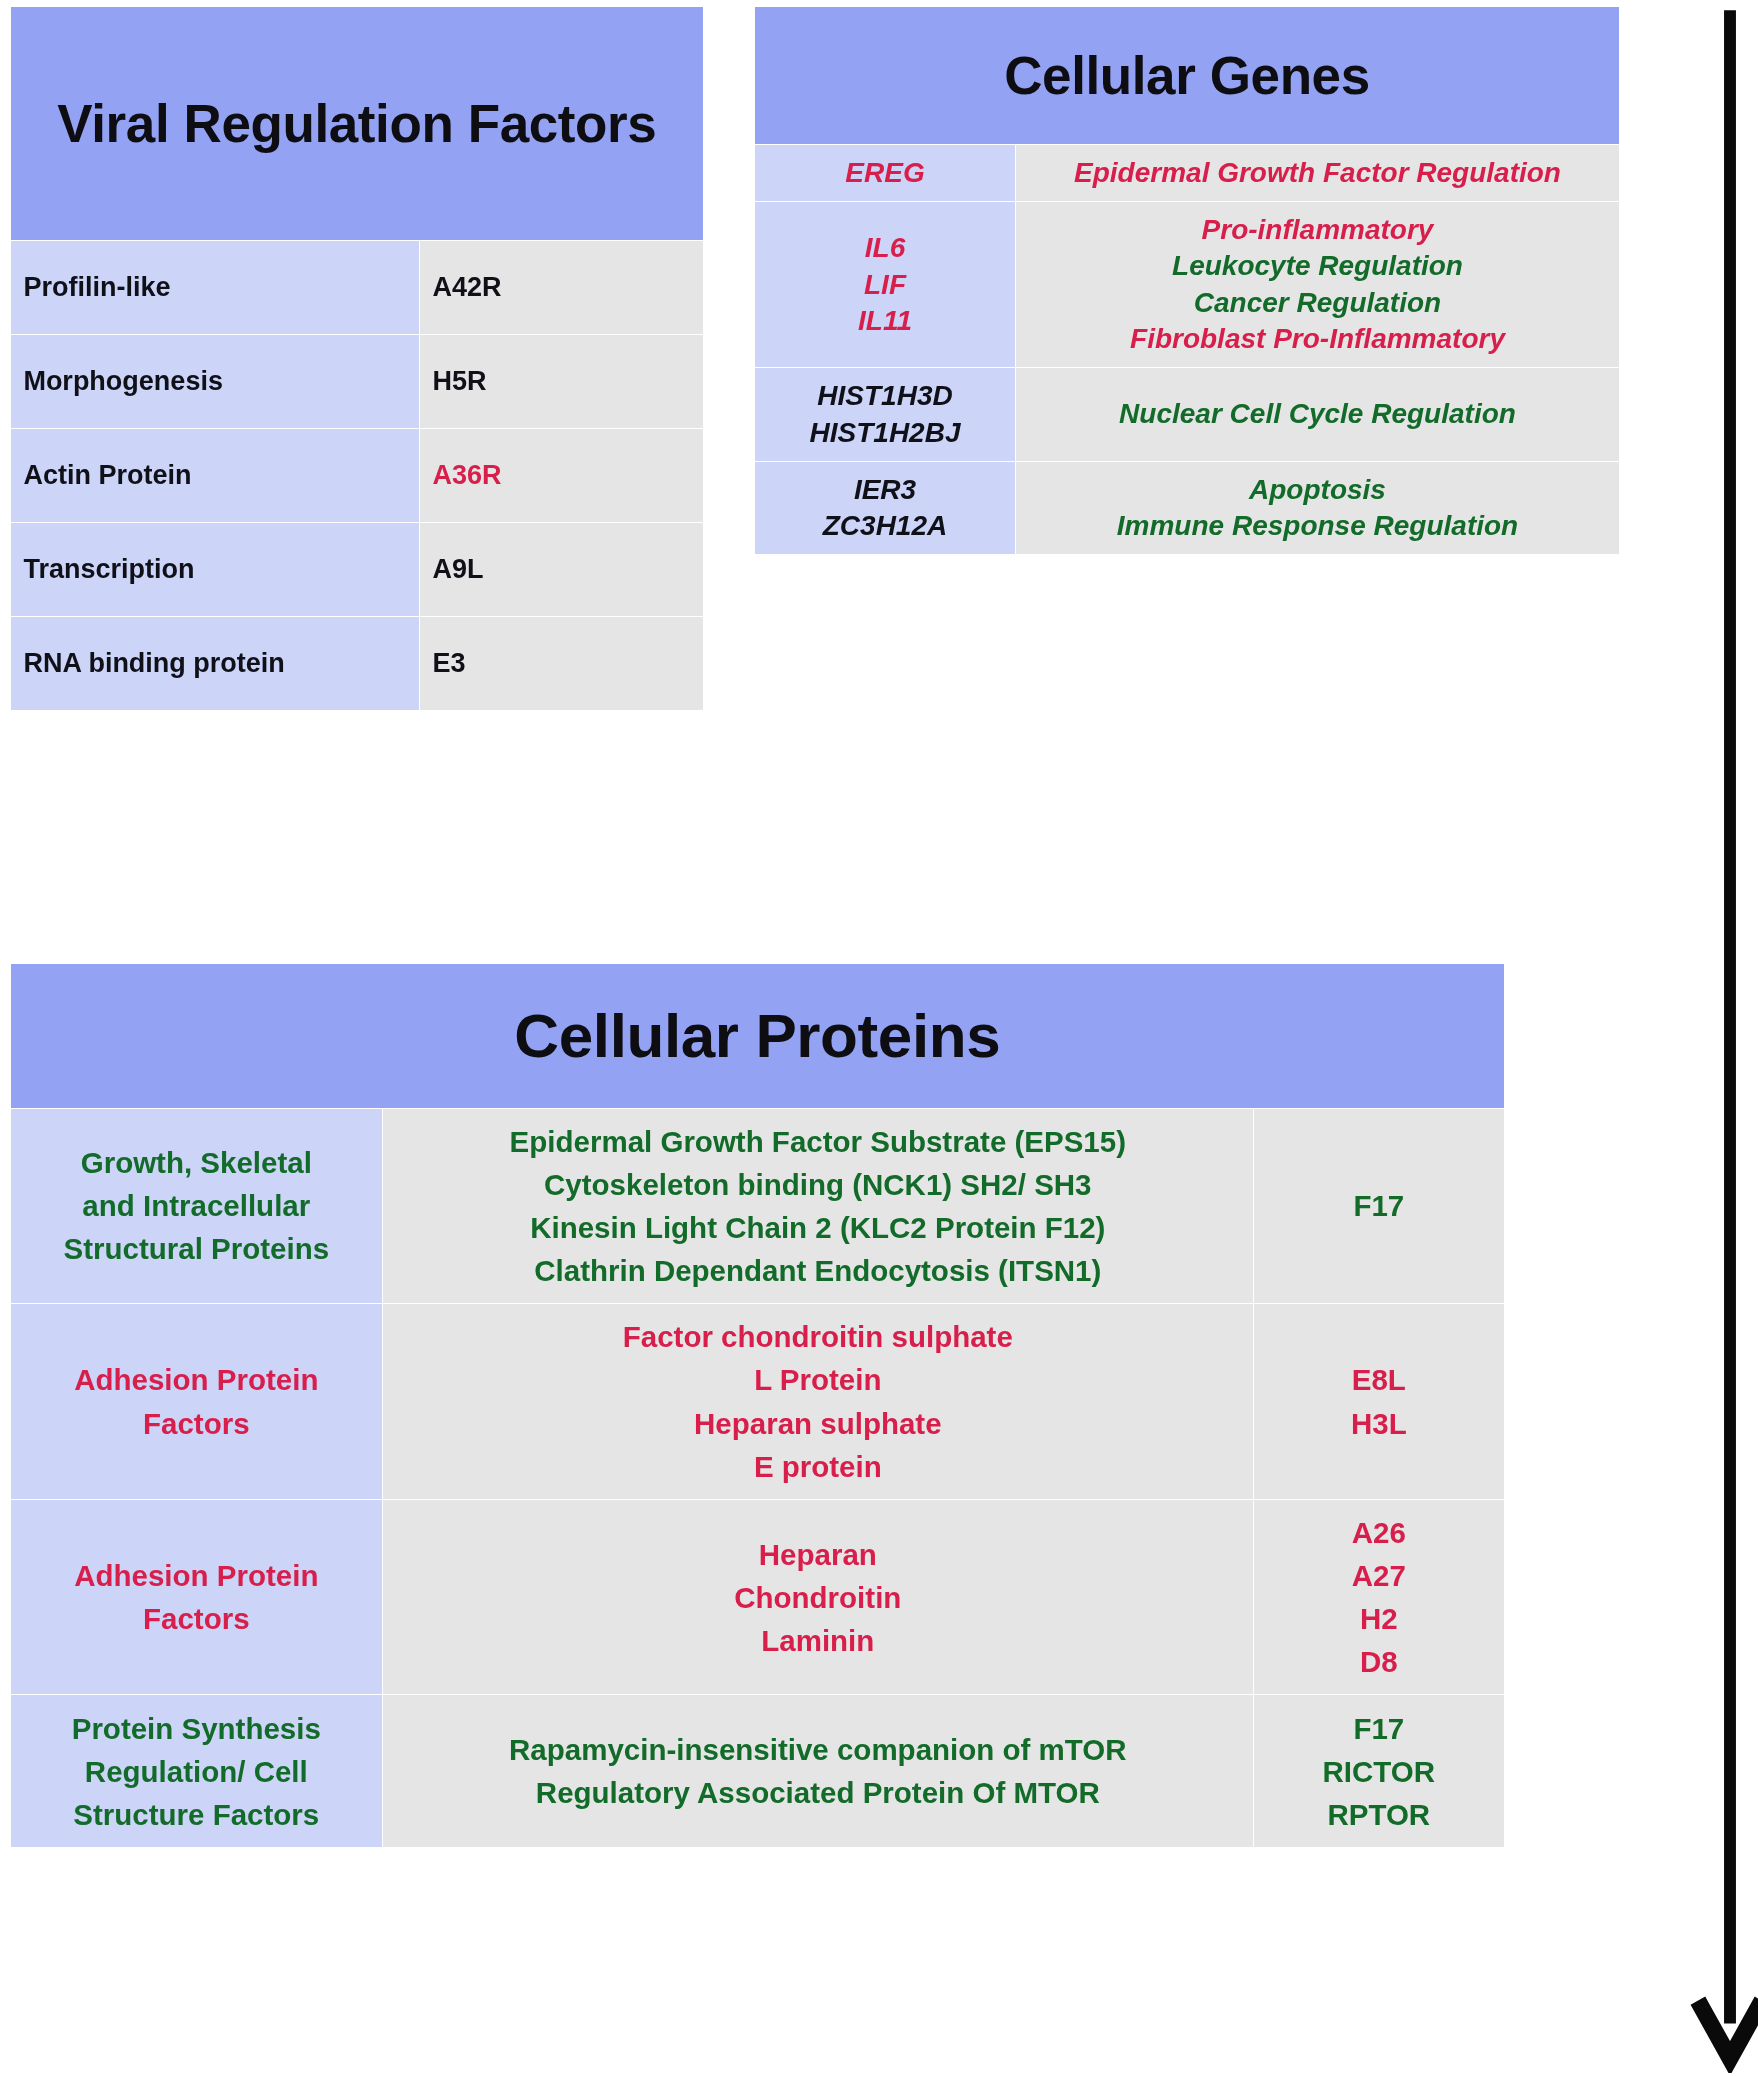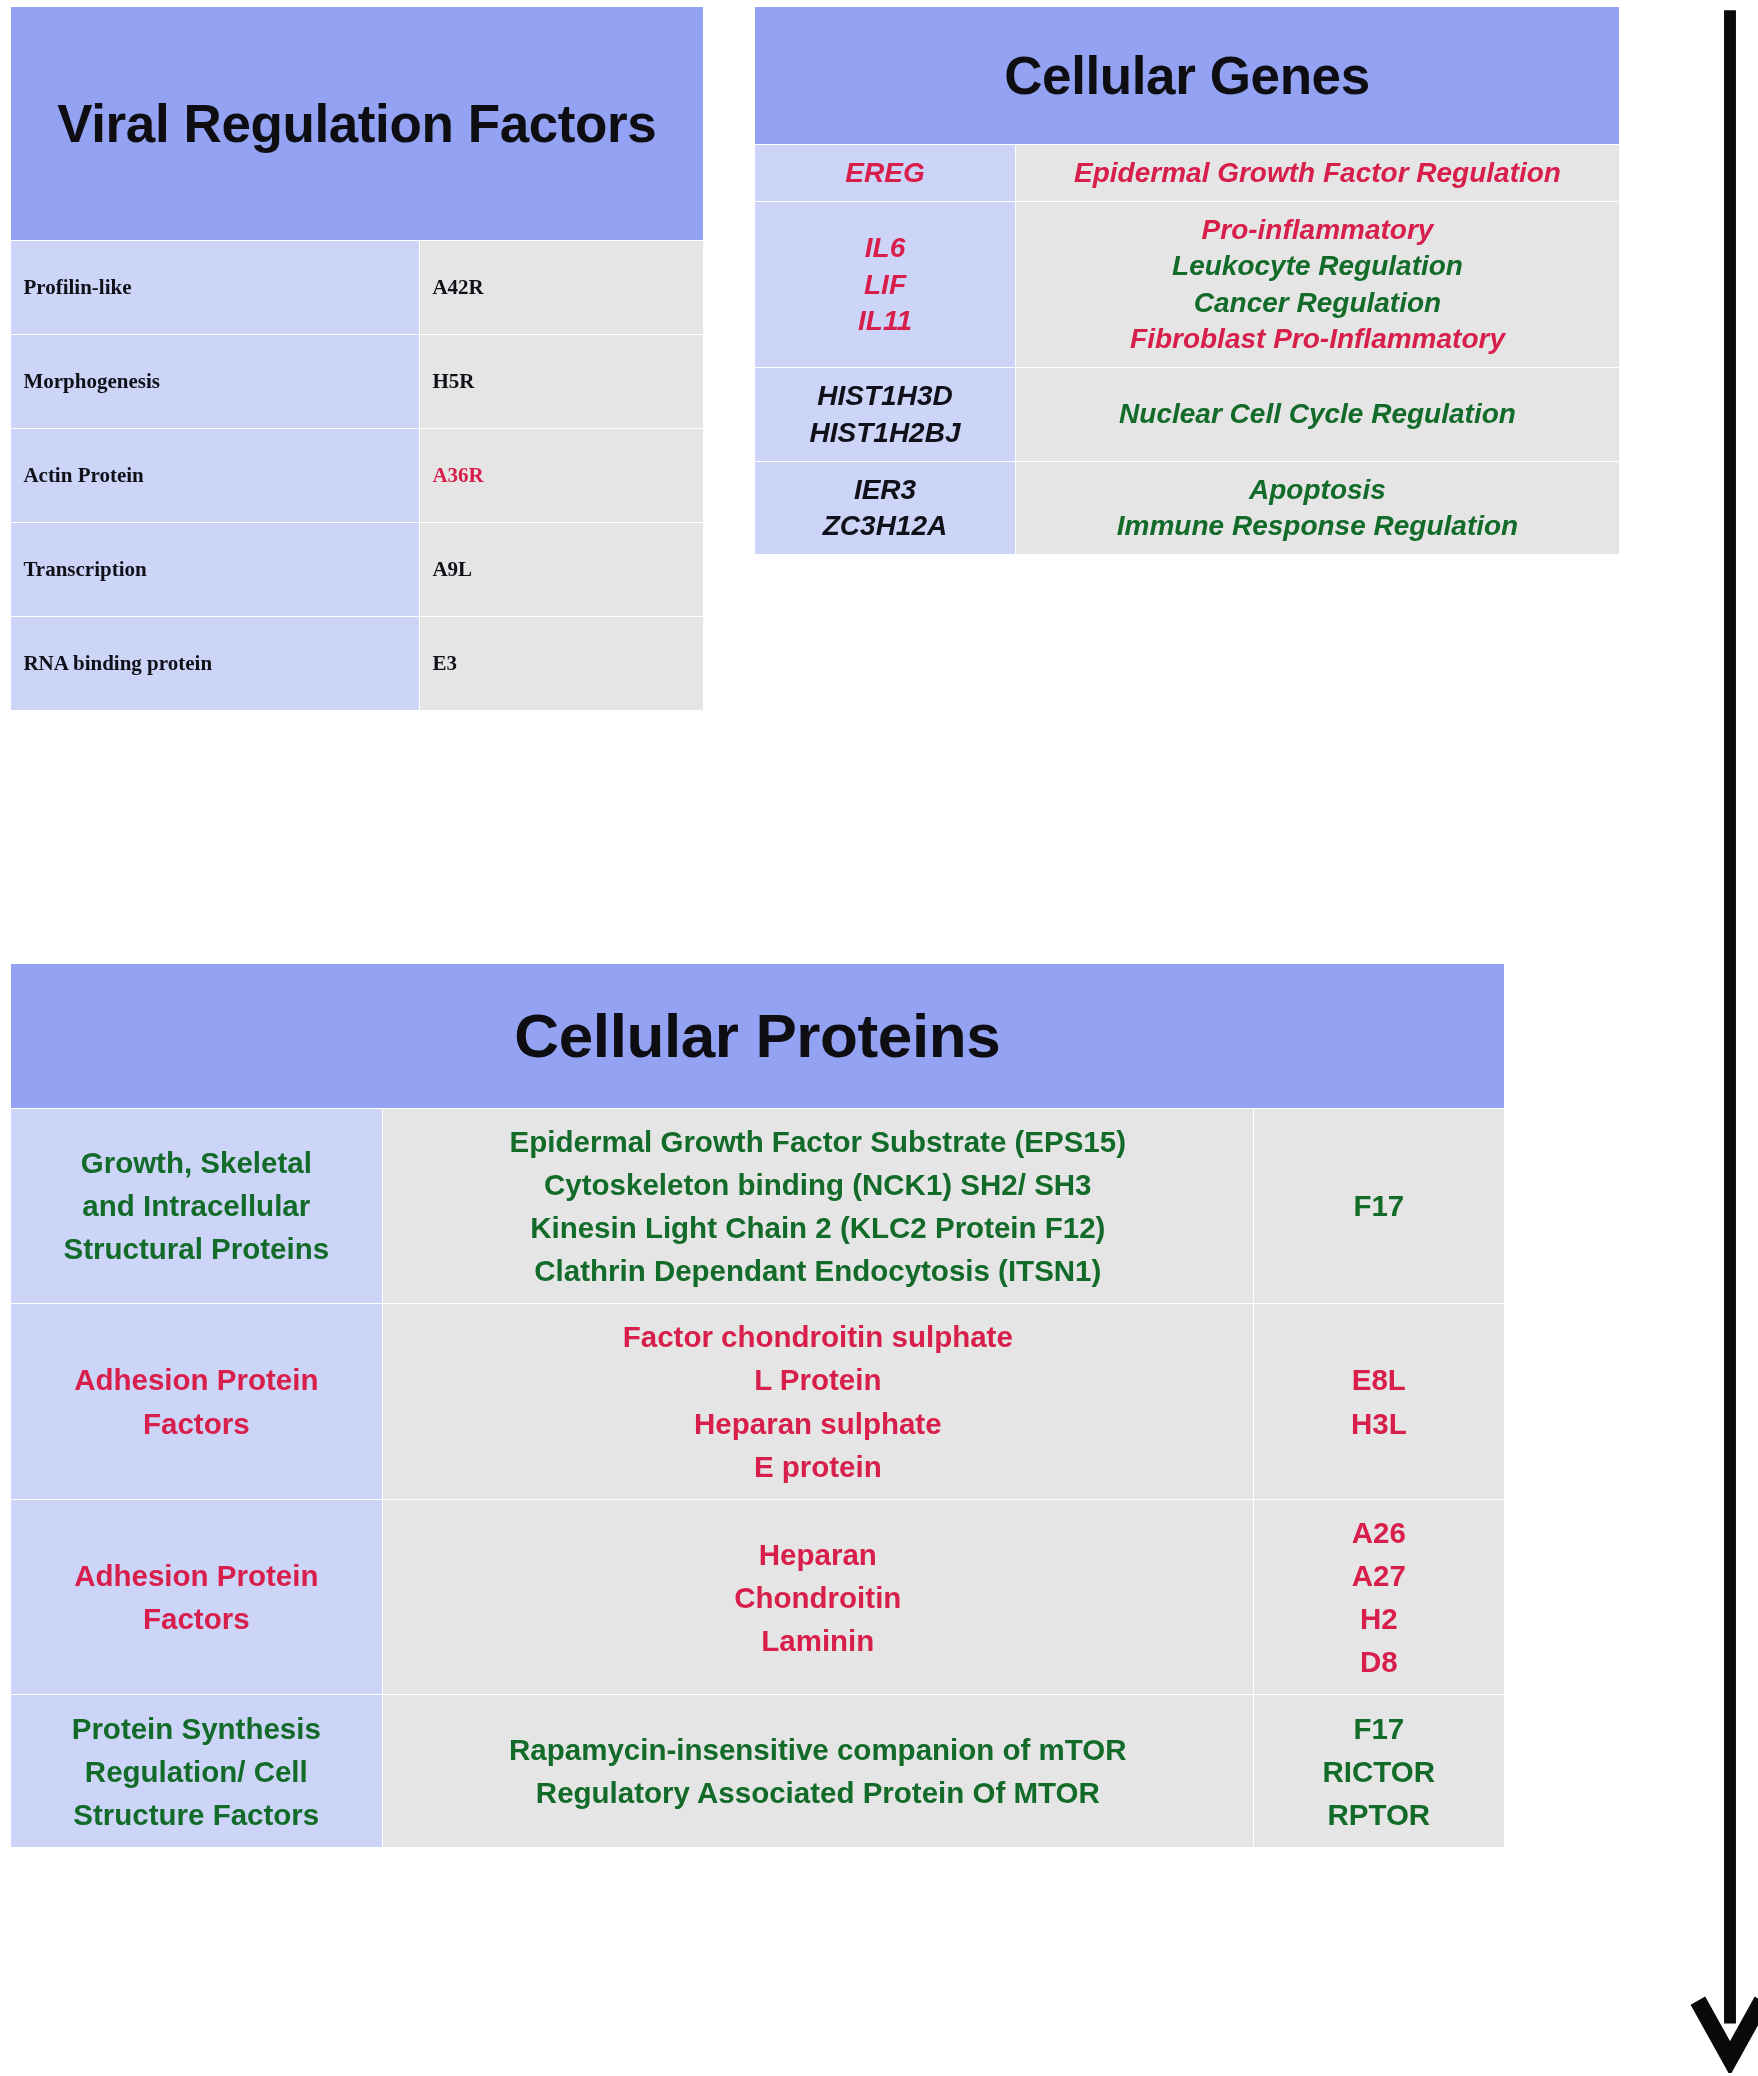--- a/index.html
+++ b/index.html
@@ -14,21 +14,21 @@
   .c-left{background:#ccd4f8;}
   .c-right{background:#e5e5e5;}
 
   .red{color:#d81e4a;}
   .green{color:#136b2a;}
   .blk{color:#101018;}
 
   
   #t-viral{left:9.8px;top:5.6px;width:692px;}
   #t-viral .hdr{font-size:53px;height:225px;padding:4.2px 18px;}
-  #t-viral td{font-size:21px;font-weight:bold;height:93px;padding:0 12.6px;font-family:Liberation Serif, serif;}
+  #t-viral td{font-size:27px;font-weight:bold;height:93px;padding:0 12.6px;}
   #t-viral col.a{width:409px;} #t-viral col.b{width:284px;}
 
   
   #t-genes{left:754px;top:5.6px;width:865px;}
   #t-genes .hdr{font-size:53px;height:132px;padding:2.8px 14px;}
   #t-genes td{font-size:28px;font-weight:bold;font-style:italic;text-align:center;
               line-height:1.3;padding:9.8px 11.2px;}
   #t-genes col.a{width:261px;} #t-genes col.b{width:604px;}
 
   

